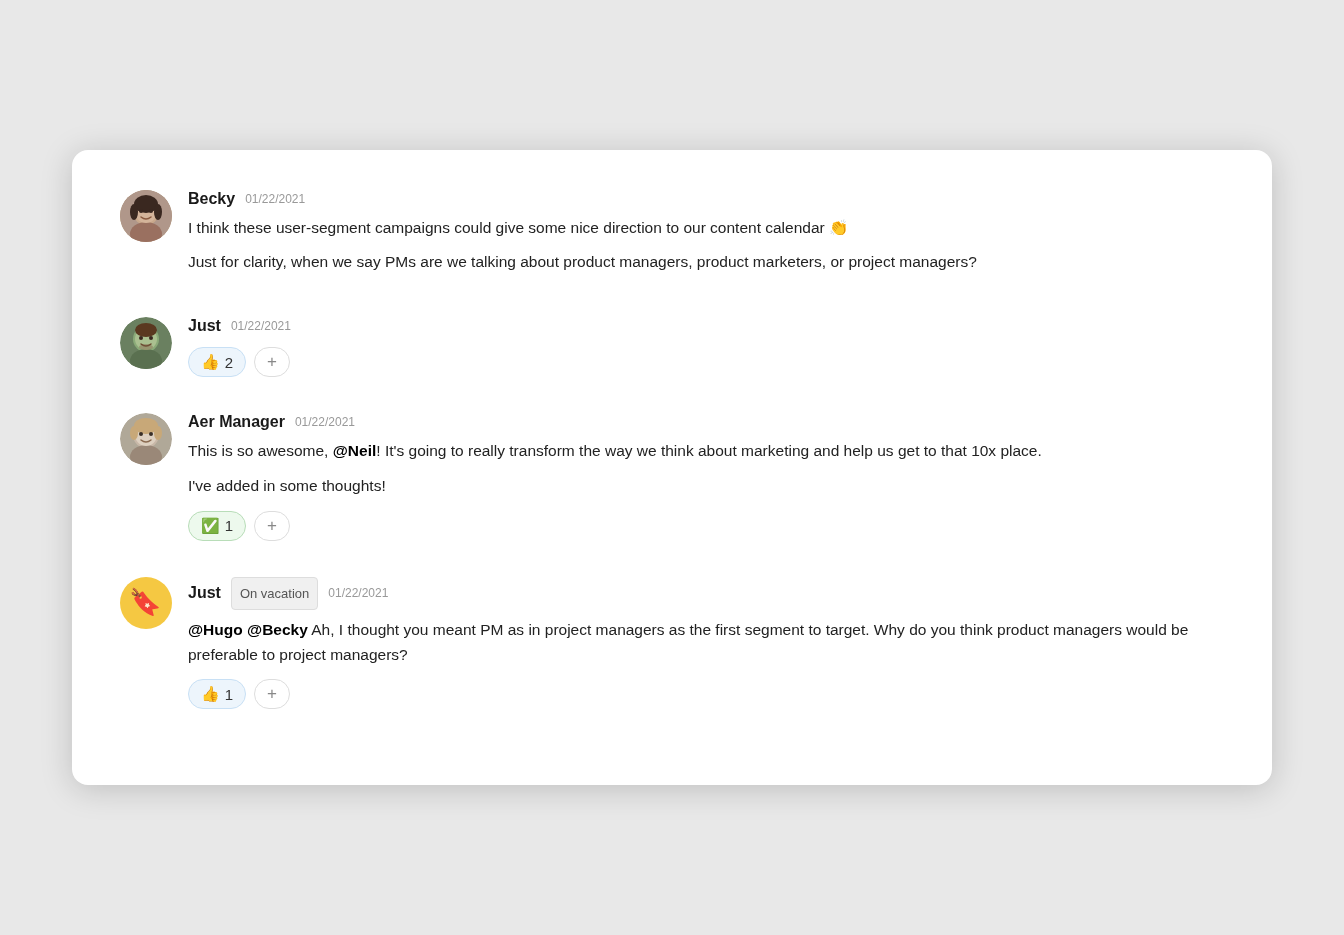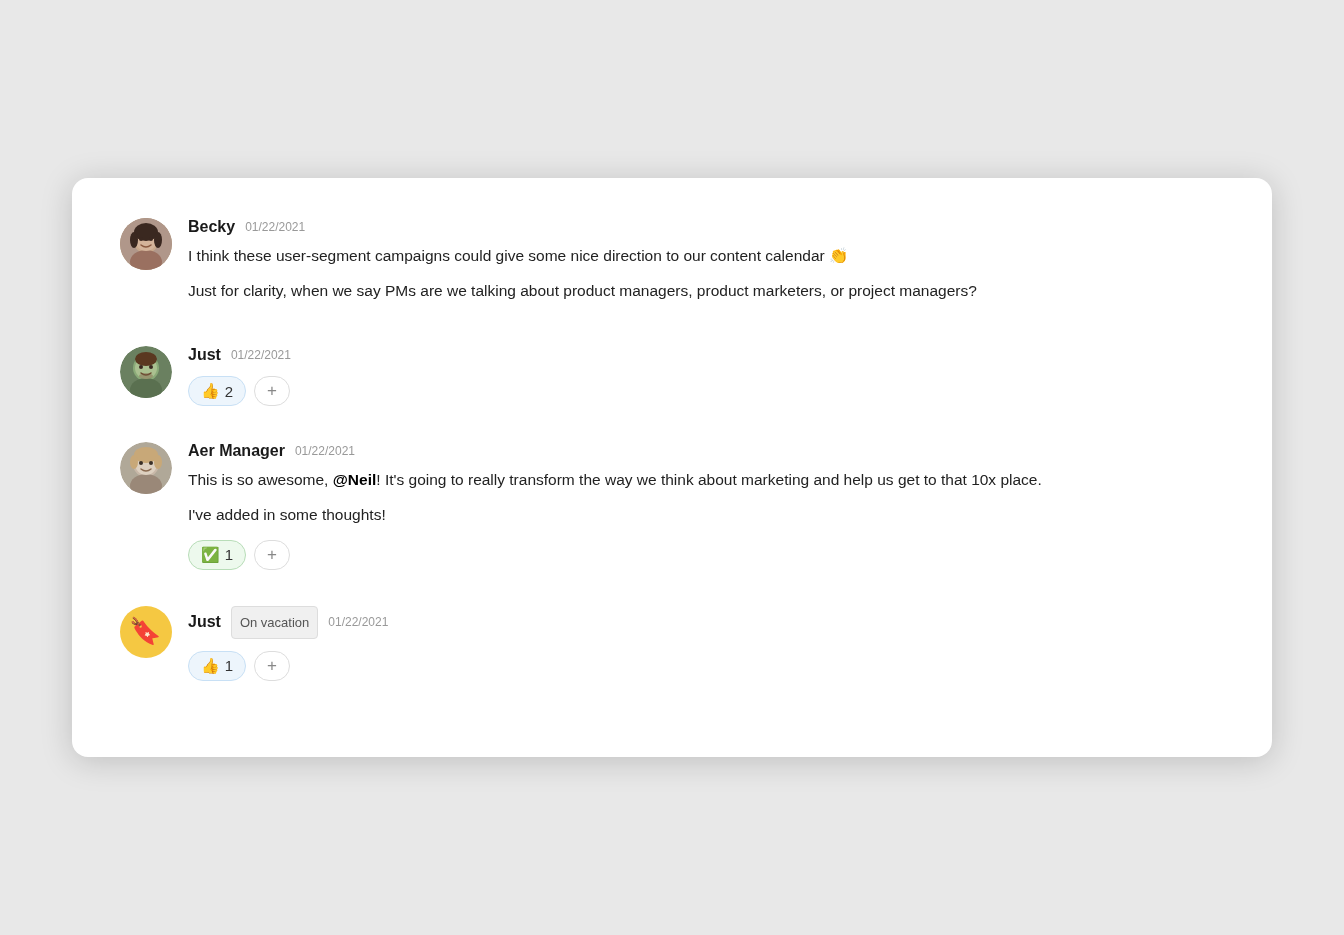--- a/index.html
+++ b/index.html
@@ -234,20 +234,23 @@
   <div class="message">
     <div class="avatar" style="background:#f5c842; font-size:26px; display:flex; align-items:center; justify-content:center;">
       <span>🔖</span>
     </div>
     <div class="message-body">
       <div class="message-header">
         <span class="author-name">Just</span>
         <span class="status-badge">On vacation</span>
         <span class="timestamp">01/22/2021</span>
       </div>
+      <div class="message-text">
+        <p><span class="mention">@Hugo</span> <span class="mention">@Becky</span> Ah, I thought you meant PM as in project managers as the first segment to target. Why do you think product managers would be preferable to project managers?</p>
+      </div>
       <div class="reactions">
         <button class="reaction-btn">
           <span>👍</span>
           <span>1</span>
         </button>
         <button class="add-reaction-btn">
           <span>+</span>
         </button>
       </div>
     </div>

